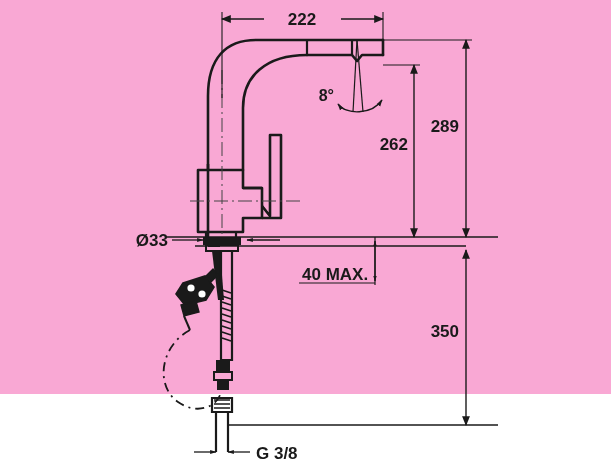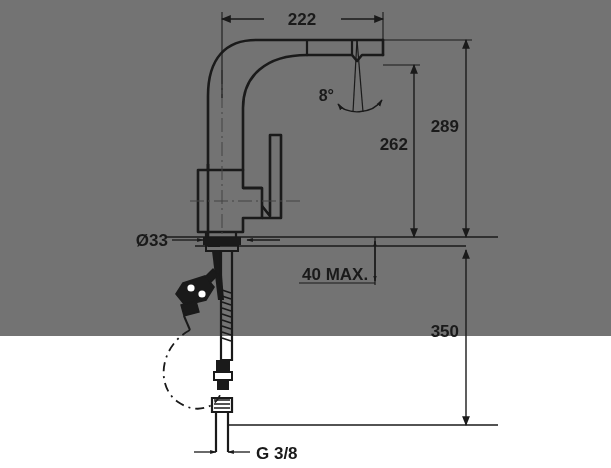--- a/index.html
+++ b/index.html
@@ -1,18 +1,18 @@
 <!DOCTYPE html>
 <html><head>
 <meta charset="utf-8">
 <style>
   html,body{margin:0;padding:0;background:#ffffff;}
   body{width:611px;height:468px;overflow:hidden;
        font-family:"Liberation Sans",sans-serif;}
-  #stage{position:relative;width:611px;height:336px;background:#737373;}
+  #stage{position:relative;width:611px;height:394px;background:#f9a8d4;}
   svg#drawing{position:absolute;left:0;top:0;width:611px;height:468px;display:block;}
   .dimtext{font-family:"Liberation Sans",sans-serif;font-weight:bold;fill:#1a1a1a;}
   .t16{font-size:17px;}
   .t15{font-size:16px;}
 </style>
 </head>
 <body>
 
 <div id="stage">
 

